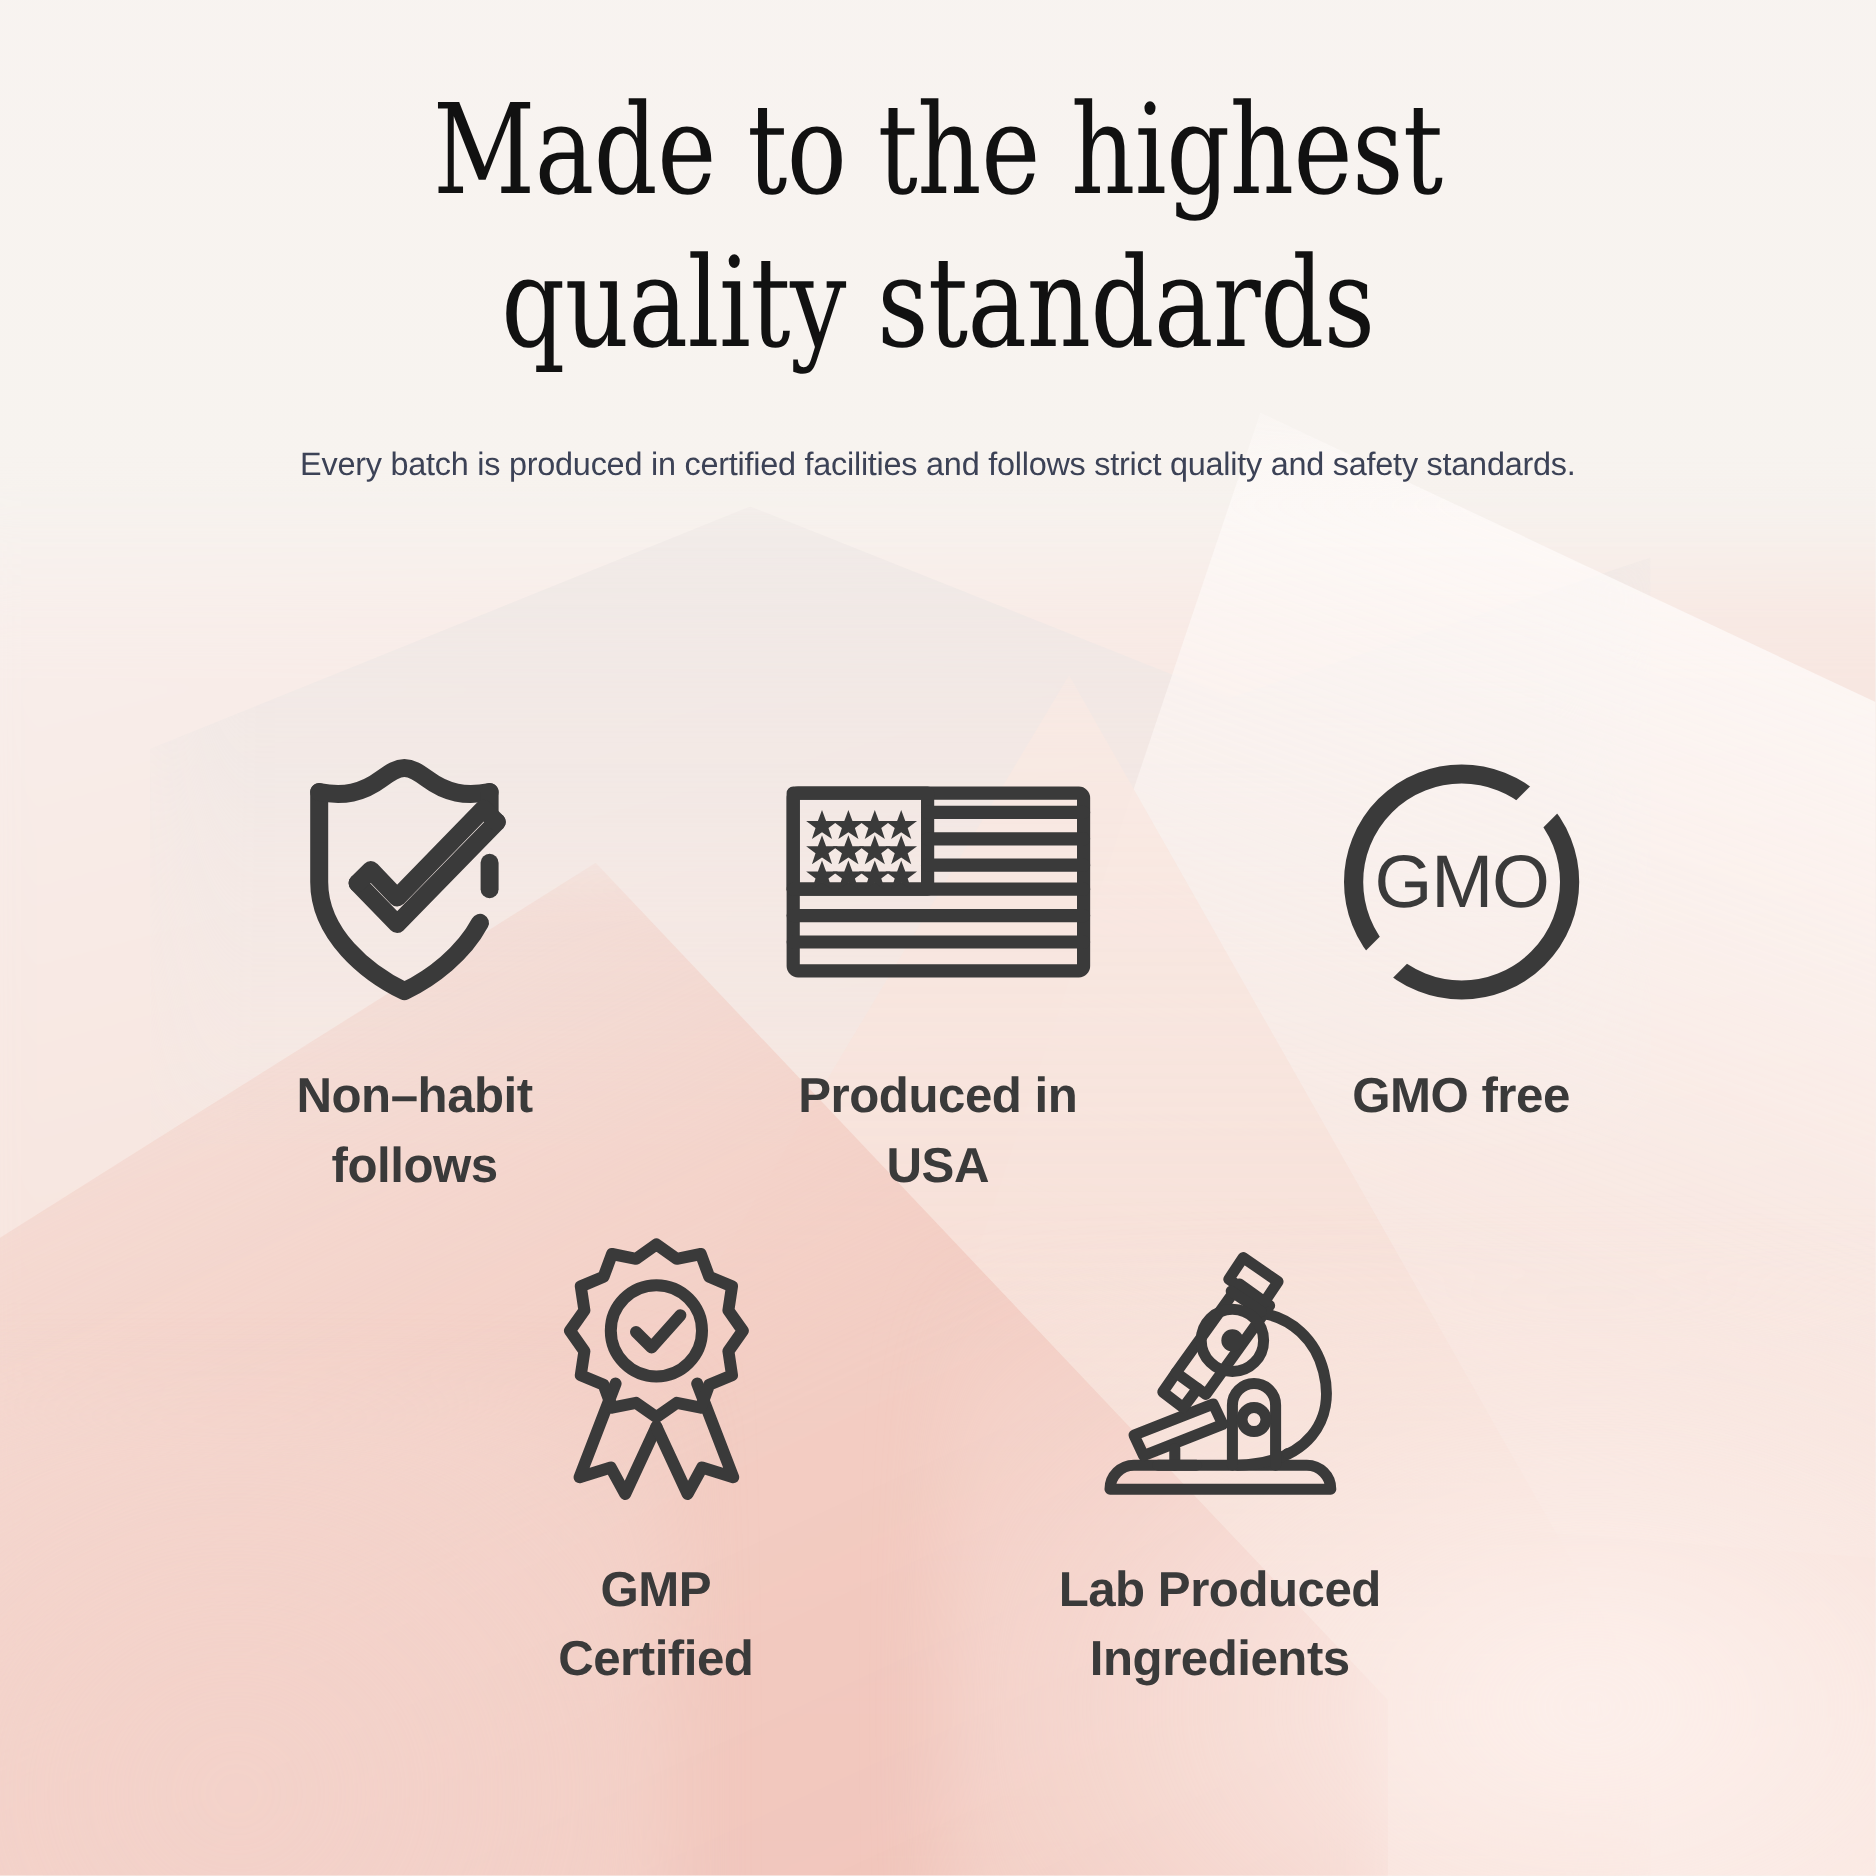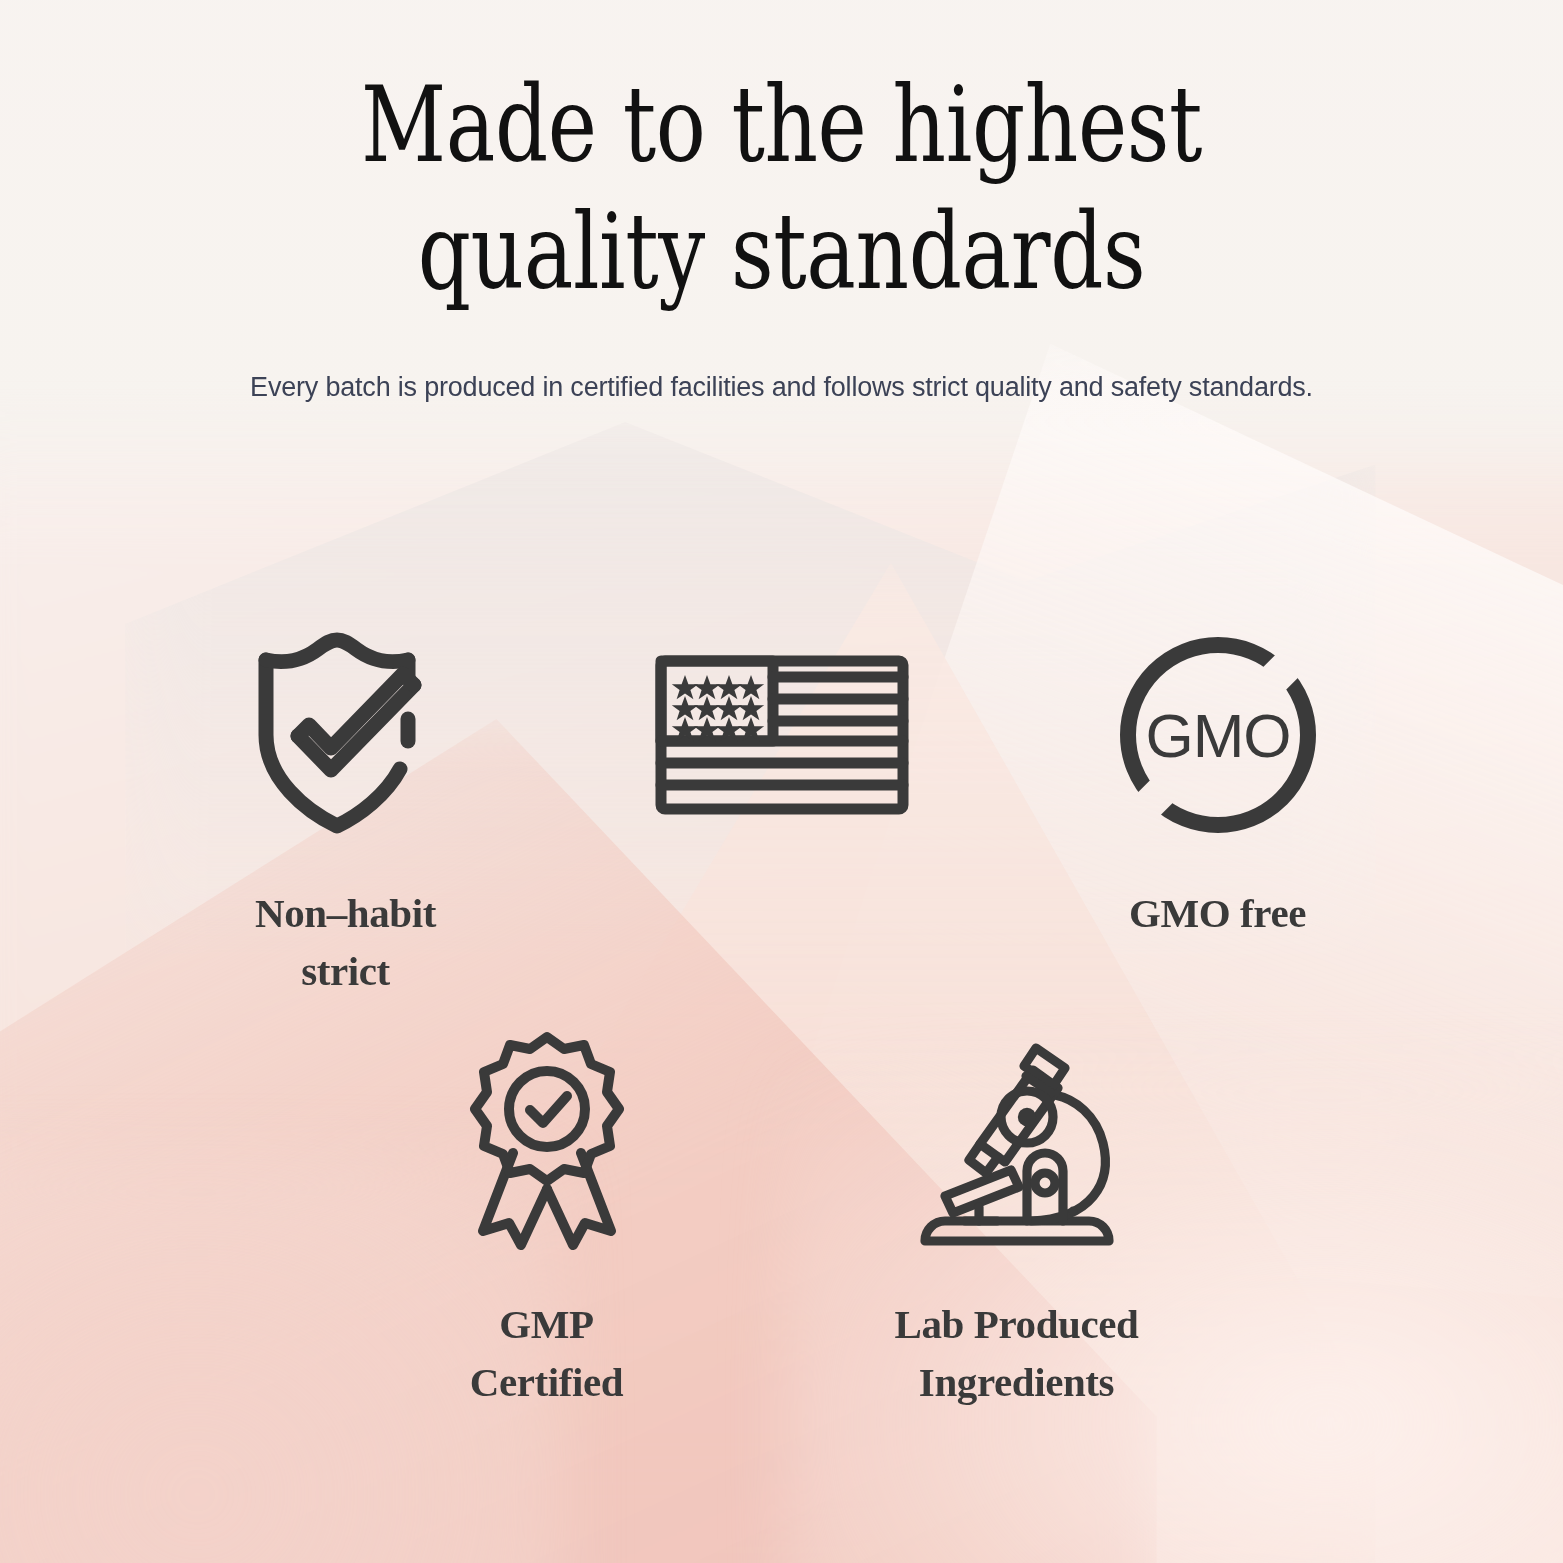--- a/index.html
+++ b/index.html
@@ -138,21 +138,20 @@
 
   .cell-label{
     margin-top:34px;
     text-align:center;
     font-size:41px;
     line-height:1.42;
     font-weight:700;
     color:#3a3a3a;
     letter-spacing:-0.4px;
     max-width:330px;
-    font-family:Liberation Serif, serif;
   }
   .row-bottom .cell-label{ margin-top:40px; }
 
   .stroke{
     fill:none;
     stroke:#3a3a3a;
     stroke-linecap:round;
     stroke-linejoin:round;
   }
   .fillk{ fill:#3a3a3a; }
@@ -194,21 +193,21 @@
 
             <path class="stroke" stroke-width="7.5" d="M81 14.5 L81 23"></path>
             <path class="stroke" stroke-width="7.5" d="M81 44 L81 55"></path>
 
             <path class="stroke" stroke-width="7.5" d="M26 52.5 L42.5 69.5 L84 27"></path>
             <path class="stroke" stroke-width="7.5" d="M26 52.5 L31.5 47 L42.5 58.5 L78.5 21.5 L84 27"></path>
           </svg>
         </div>
         <div class="cell-label">
           <span>Non–habit</span><br>
-          <span>strict</span>
+          <span>follows</span>
         </div>
       </div>
 
       <div class="cell">
         <div class="icon-box">
           <svg width="254" height="160" viewBox="0 0 127 80" aria-hidden="true">
 
             <rect class="stroke" stroke-width="5.5" x="3" y="3" width="121" height="74" rx="2"></rect>
 
             <rect class="stroke" stroke-width="5.5" x="3" y="3" width="56" height="40"></rect>
@@ -232,20 +231,24 @@
               <polygon points="37,20.5 38.7,25.1 43.6,25.1 39.7,28 41.2,32.6 37,29.8 32.8,32.6 34.3,28 30.4,25.1 35.3,25.1"></polygon>
               <polygon points="48,20.5 49.7,25.1 54.6,25.1 50.7,28 52.2,32.6 48,29.8 43.8,32.6 45.3,28 41.4,25.1 46.3,25.1"></polygon>
 
               <polygon points="15,31 16.7,35.6 21.6,35.6 17.7,38.5 19.2,43.1 15,40.3 10.8,43.1 12.3,38.5 8.4,35.6 13.3,35.6"></polygon>
               <polygon points="26,31 27.7,35.6 32.6,35.6 28.7,38.5 30.2,43.1 26,40.3 21.8,43.1 23.3,38.5 19.4,35.6 24.3,35.6"></polygon>
               <polygon points="37,31 38.7,35.6 43.6,35.6 39.7,38.5 41.2,43.1 37,40.3 32.8,43.1 34.3,38.5 30.4,35.6 35.3,35.6"></polygon>
               <polygon points="48,31 49.7,35.6 54.6,35.6 50.7,38.5 52.2,43.1 48,40.3 43.8,43.1 45.3,38.5 41.4,35.6 46.3,35.6"></polygon>
             </g>
           </svg>
         </div>
+        <div class="cell-label">
+          <span>Produced in</span><br>
+          <span>USA</span>
+        </div>
       </div>
 
       <div class="cell">
         <div class="icon-box">
           <svg width="212" height="212" viewBox="0 0 106 106" aria-hidden="true">
             <defs>
               <mask id="slashMask">
                 <rect x="0" y="0" width="106" height="106" fill="#fff"></rect>
 
                 <rect x="-30" y="45" width="170" height="16" fill="#000" transform="rotate(-45 53 53)"></rect>

